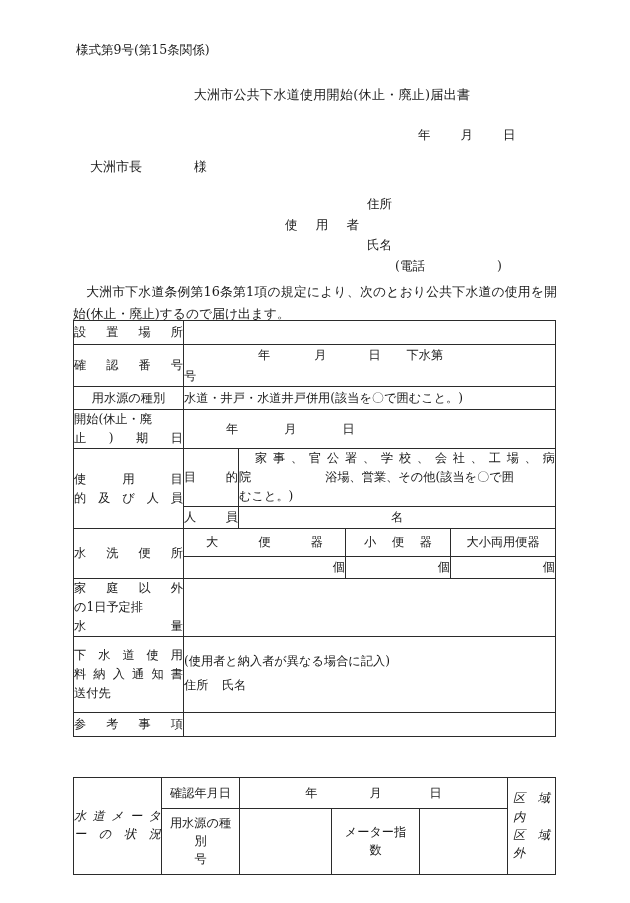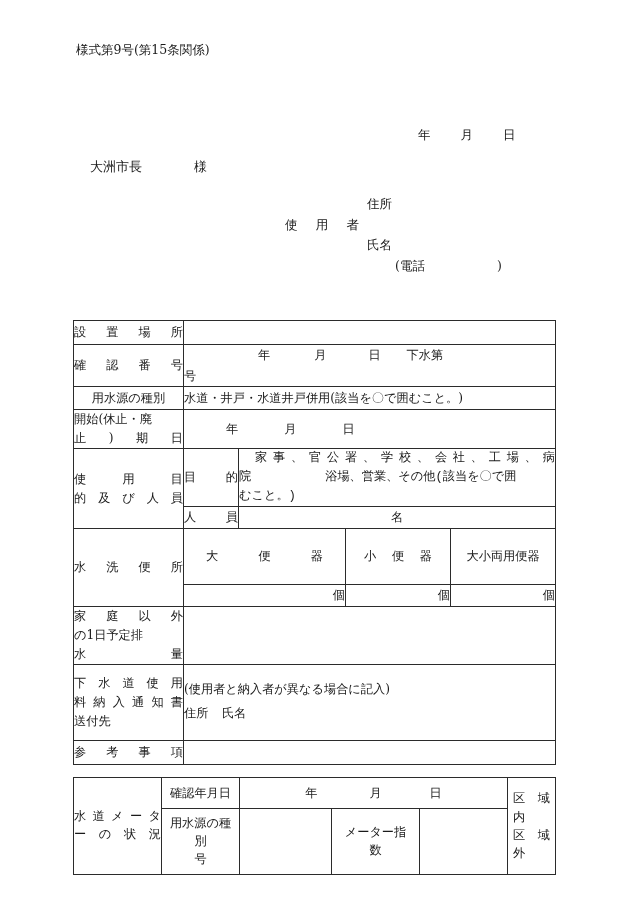--- a/index.html
+++ b/index.html
@@ -154,21 +154,20 @@
     line-height: 1.7;
     padding: 3px 10px;
   }
   .kakunin .row1 { padding-left: 74px; }
 
   .purpose-text {
     line-height: 1.55;
     padding: 3px 8px 4px 8px;
     text-align: justify;
     text-justify: inter-character;
-    font-family: Liberation Mono, monospace;
   }
   .purpose-text .l1 {
     text-align: justify;
     text-align-last: justify;
     padding-left: 16px;
   }
   .purpose-text .l2 .bigskip { display: inline-block; width: 74px; }
 
   .souhu-cell {
     padding: 5px 9px 4px 9px;
@@ -189,31 +188,33 @@
     left: 73px;
     top: 777px;
     width: 482px;
   }
   .vstack {
     padding: 2px 6px;
     line-height: 1.45;
     text-align: justify;
     text-justify: inter-character;
     text-align-last: justify;
+    font-style: italic;
   }
   .meter-date .m1 { display: inline-block; width: 52px; }
   .meter-date .m2 { display: inline-block; width: 48px; }
 </style>
 </head>
 <body>
 
 <div class="page">
 
   <div class="form-no">様式第9号(第15条関係)</div>
 
+  <div class="doc-title">大洲市公共下水道使用開始(休止・廃止)届出書</div>
 
   <div class="date-line">
     <span>年</span><span class="sp"></span><span>月</span><span class="sp"></span><span>日</span>
   </div>
 
   <div class="addressee">
     <span>大洲市長</span><span class="gap"></span><span>様</span>
   </div>
 
   <div class="user-block">
@@ -222,20 +223,21 @@
       <span>用</span>
       <span>者</span>
     </div>
     <div class="user-addr">住所</div>
     <div class="user-name">氏名</div>
     <div class="user-tel">
       <span>(電話</span><span class="telgap"></span><span>)</span>
     </div>
   </div>
 
+  <div class="statement"><span class="indent"></span><span>大洲市下水道条例第16条第1項の規定により、次のとおり公共下水道の使用を開始(休止・廃止)するので届け出ます。</span></div>
 
   <table class="grid" id="main-table">
     <colgroup>
       <col style="width:110px">
       <col style="width:55px">
       <col style="width:107px">
       <col style="width:105px">
       <col style="width:105px">
     </colgroup>
     <tbody>
@@ -283,21 +285,21 @@
         </td>
       </tr>
 
       <tr>
         <td class="lbl" style="height:22px">人員</td>
         <td colspan="3" class="center cellpad">名</td>
       </tr>
 
       <tr>
         <td class="lbl" rowspan="2">水洗便所</td>
-        <td colspan="2" class="lbl" style="height:21px;padding:18px 22px">大便器</td>
+        <td colspan="2" class="lbl" style="height:21px;padding:4px 22px">大便器</td>
         <td class="lbl" style="padding:2px 18px">小便器</td>
         <td class="center" style="padding:2px 4px">大小両用便器</td>
       </tr>
       <tr>
         <td colspan="2" class="right-unit" style="height:21px">個</td>
         <td class="right-unit">個</td>
         <td class="right-unit">個</td>
       </tr>
 
       <tr>

